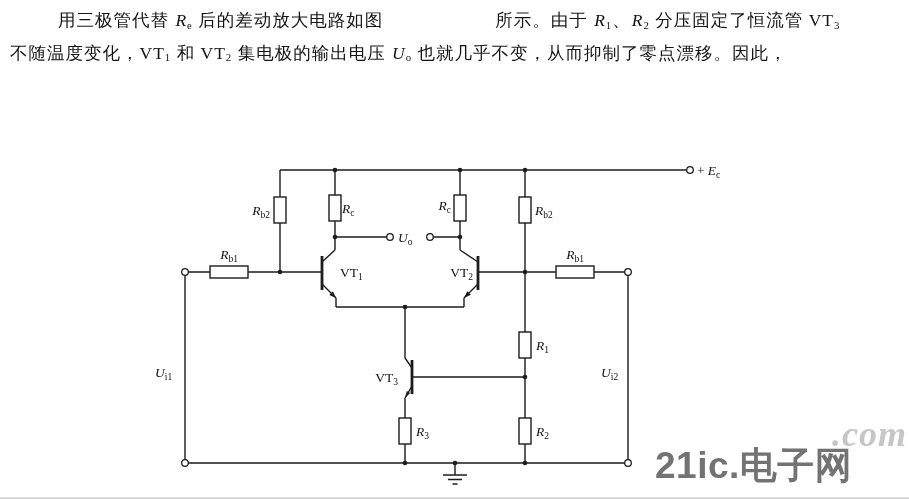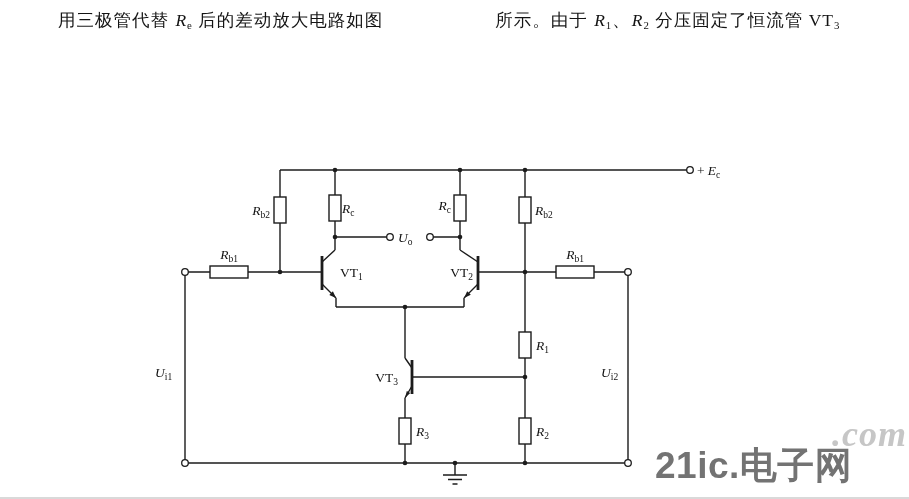--- a/index.html
+++ b/index.html
@@ -46,20 +46,21 @@
   }
   .bottom-edge{position:absolute;left:0;right:0;bottom:0;height:2px;background:#d9d9d9;}
 </style>
 </head>
 <body>
 
 <div class="page">
 
   <div class="paragraph">
       <div class="para-line indent"><span>用三极管代替 </span><span class="seg-var">R</span><span class="seg-sub">e</span><span> 后的差动放大电路如图</span><span class="gap" style="width: 112px;"></span><span>所示。由于 </span><span class="seg-var">R</span><span class="seg-sub">1</span><span>、</span><span class="seg-var">R</span><span class="seg-sub">2</span><span> 分压固定了恒流管 VT</span><span class="seg-sub">3</span></div>
+      <div class="para-line"><span>不随温度变化，VT</span><span class="seg-sub">1</span><span> 和 VT</span><span class="seg-sub">2</span><span> 集电极的输出电压 </span><span class="seg-var">U</span><span class="seg-sub">o</span><span> 也就几乎不变，从而抑制了零点漂移。因此，</span></div>
     </div>
 
   <svg class="schematic" width="909" height="499" viewBox="0 0 909 499">
 
     <path class="wire" d="M280 170 H690"></path>
     <path class="wire" d="M280 170 V197 M280 223 V272
              M335 170 V195 M335 221 V250 M335 250 L322 262
              M460 170 V195 M460 221 V250 M460 250 L478 262
              M525 170 V197 M525 223 V332 M525 358 V418 M525 444 V463
              M185 272 H322

